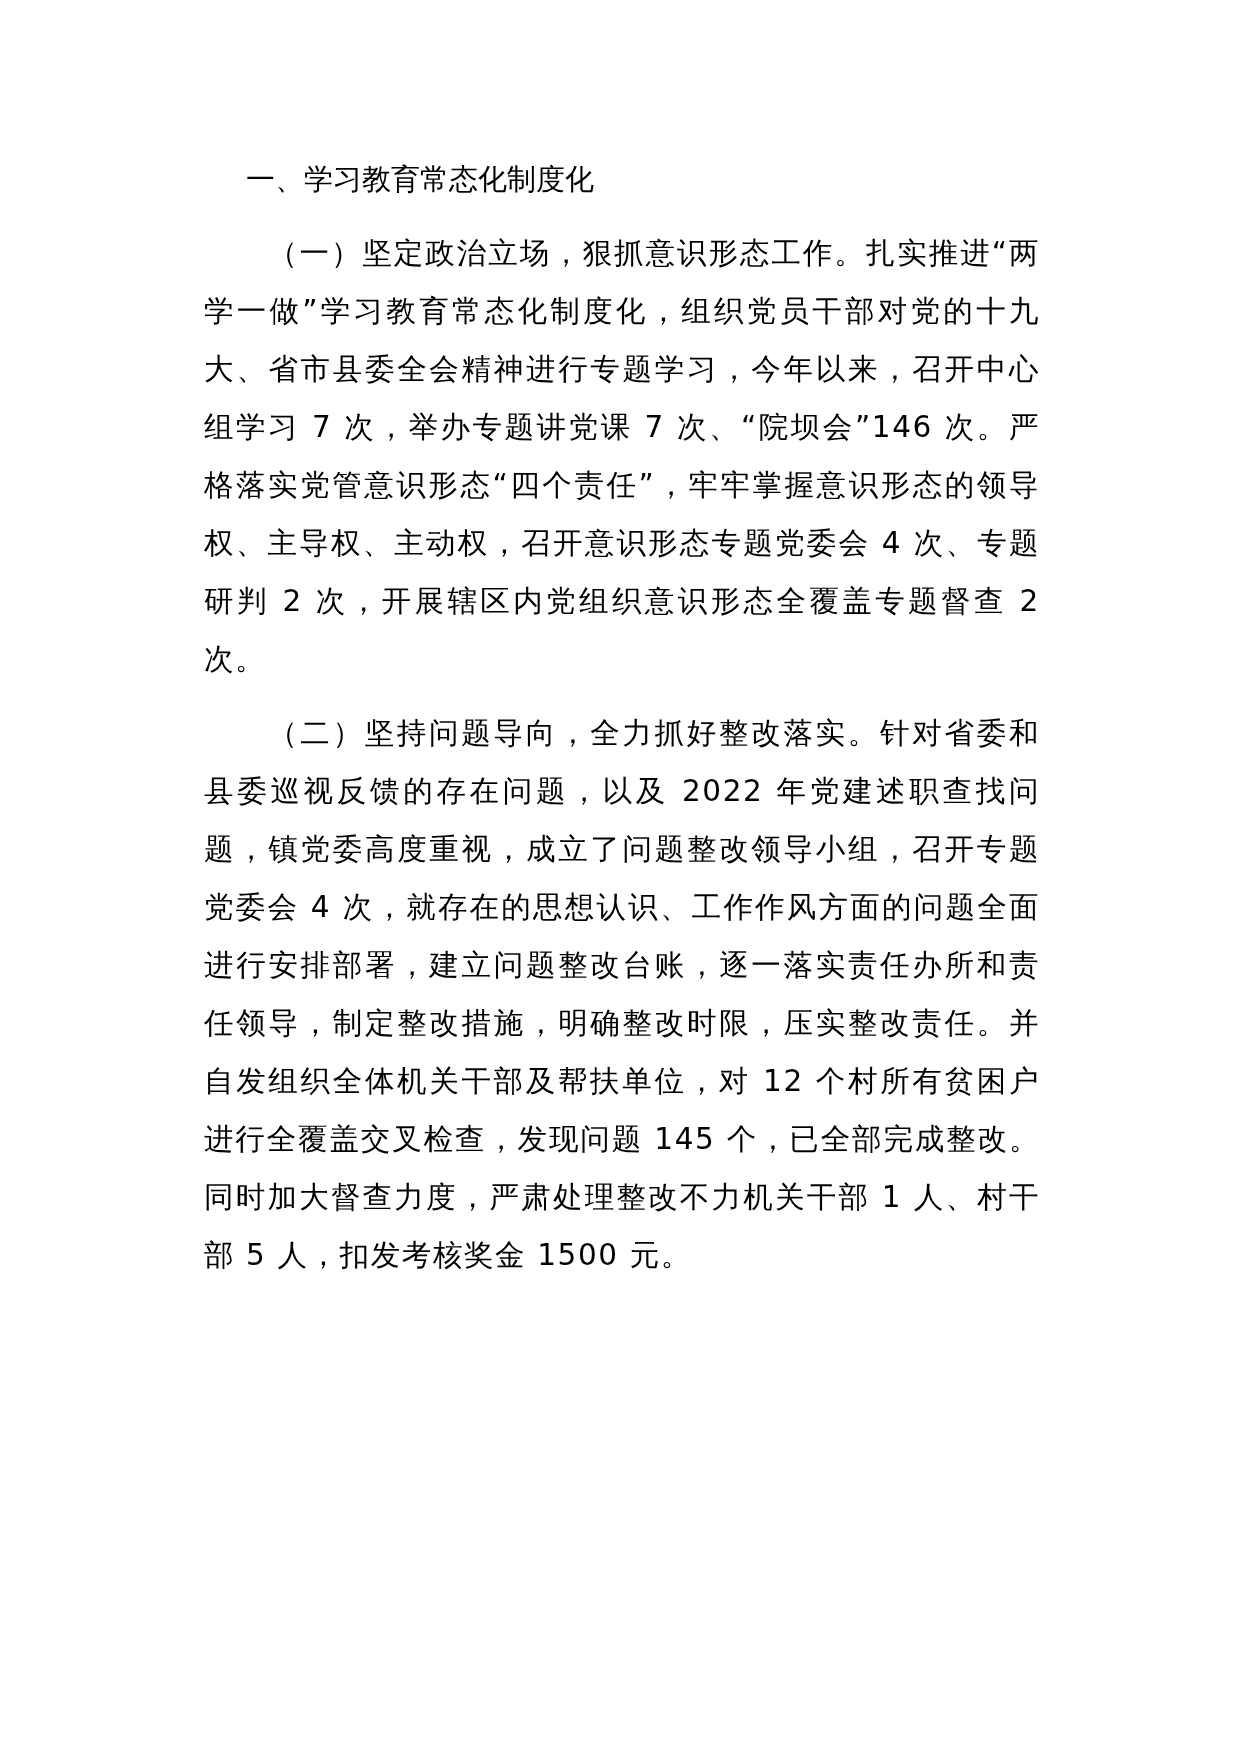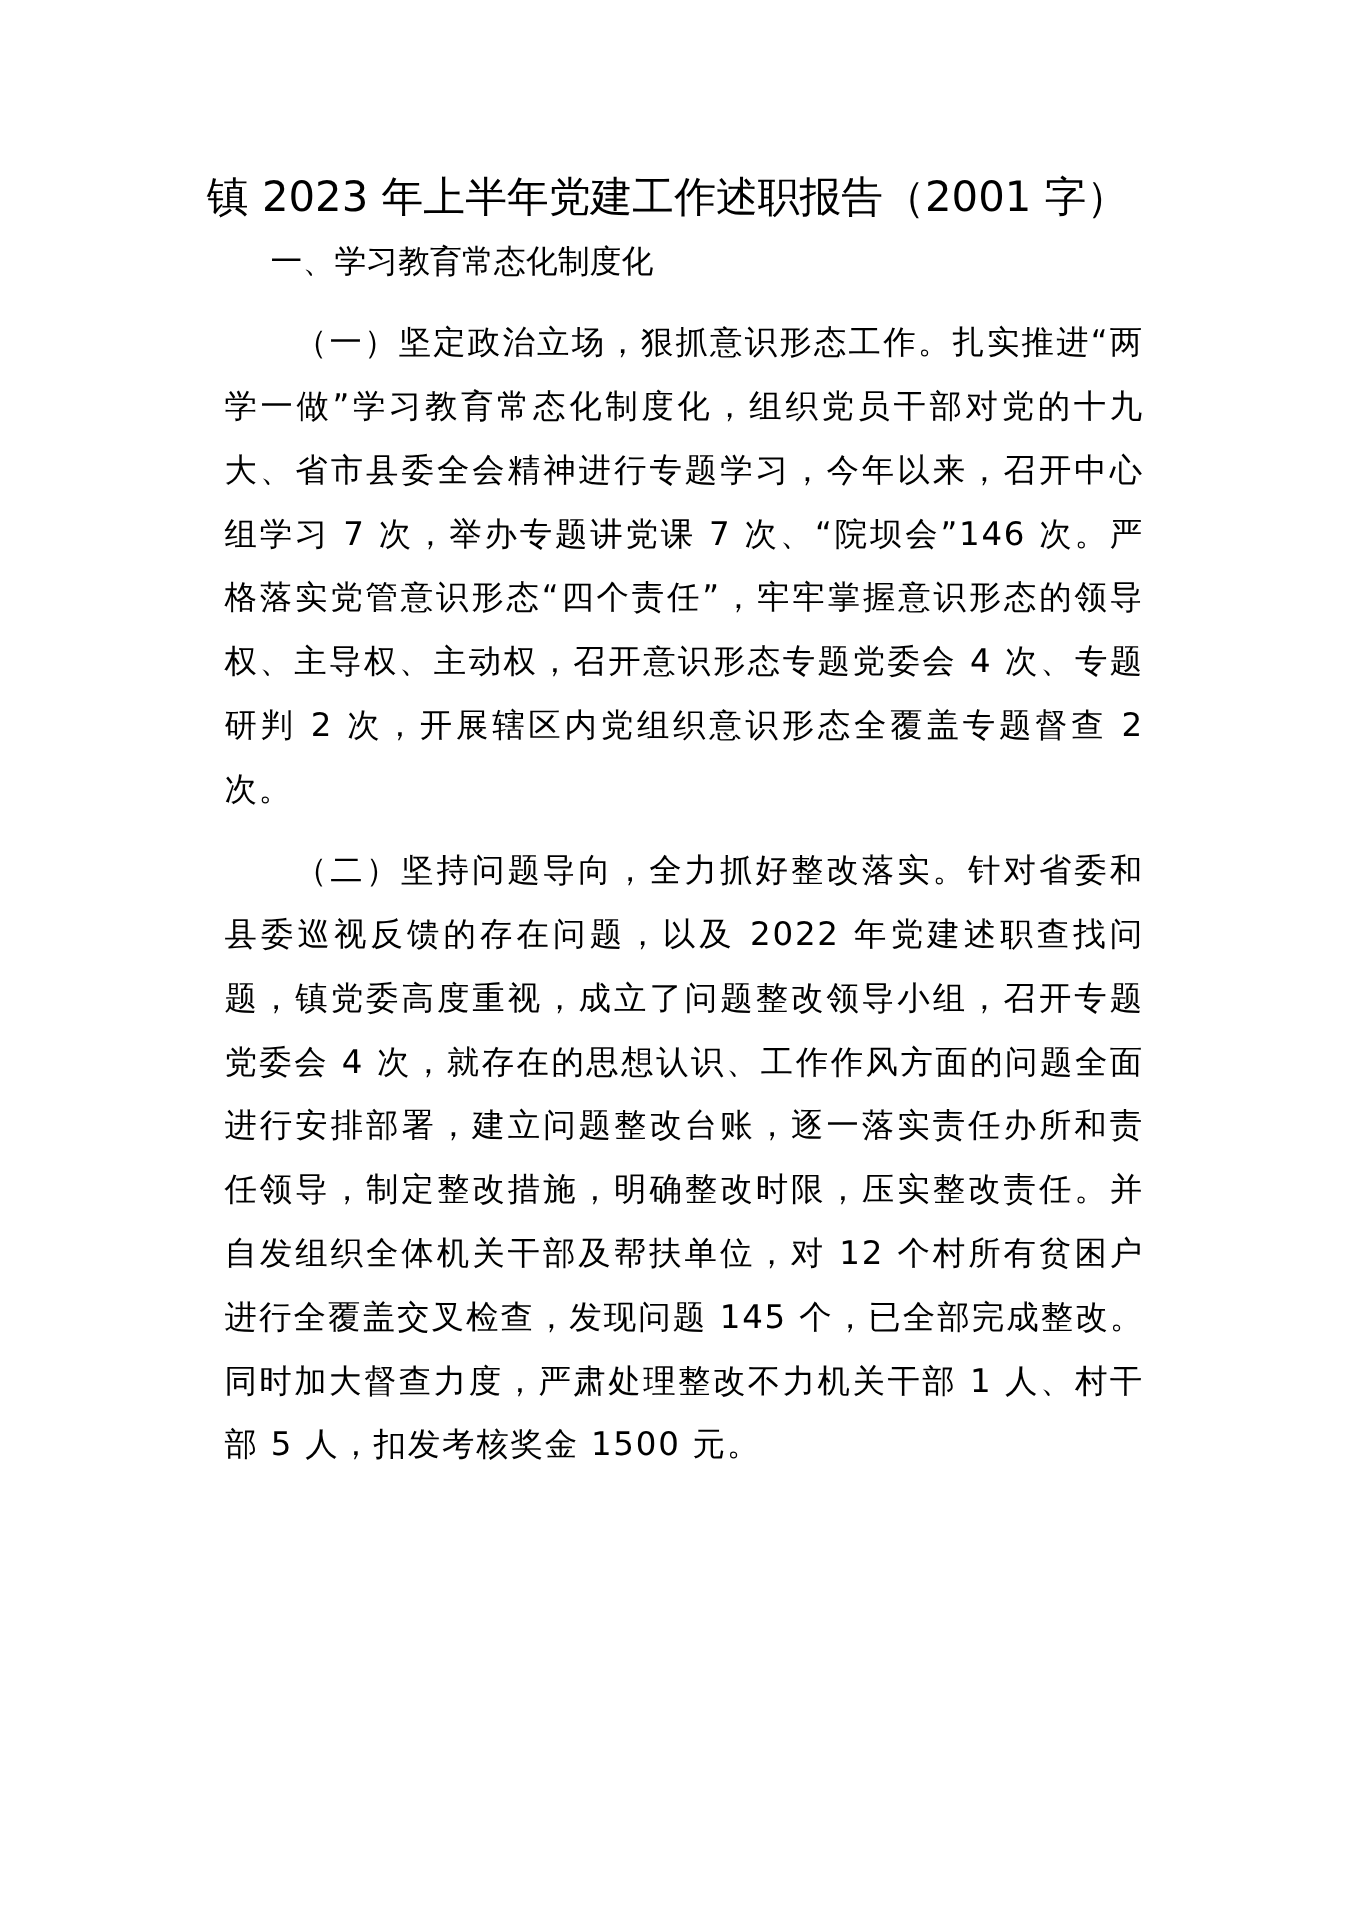--- a/index.html
+++ b/index.html
@@ -41,17 +41,16 @@
       margin: 16px;
       text-indent: 64px;
       text-align: justify;
       letter-spacing: 1.6px;
     }
   </style>
 </head>
 <body>
 
 <div class="page">
-  <h1 class="title">镇 2023 年上半年党建工作述职报告（2001 字）</h1>
   <h2 class="heading">一、学习教育常态化制度化</h2>
   <p class="para">（一）坚定政治立场，狠抓意识形态工作。扎实推进“两学一做”学习教育常态化制度化，组织党员干部对党的十九大、省市县委全会精神进行专题学习，今年以来，召开中心组学习 7 次，举办专题讲党课 7 次、“院坝会”146 次。严格落实党管意识形态“四个责任”，牢牢掌握意识形态的领导权、主导权、主动权，召开意识形态专题党委会 4 次、专题研判 2 次，开展辖区内党组织意识形态全覆盖专题督查 2 次。</p>
   <p class="para">（二）坚持问题导向，全力抓好整改落实。针对省委和县委巡视反馈的存在问题，以及 2022 年党建述职查找问题，镇党委高度重视，成立了问题整改领导小组，召开专题党委会 4 次，就存在的思想认识、工作作风方面的问题全面进行安排部署，建立问题整改台账，逐一落实责任办所和责任领导，制定整改措施，明确整改时限，压实整改责任。并自发组织全体机关干部及帮扶单位，对 12 个村所有贫困户进行全覆盖交叉检查，发现问题 145 个，已全部完成整改。同时加大督查力度，严肃处理整改不力机关干部 1 人、村干部 5 人，扣发考核奖金 1500 元。</p>
 </div>
 
 </body></html>

